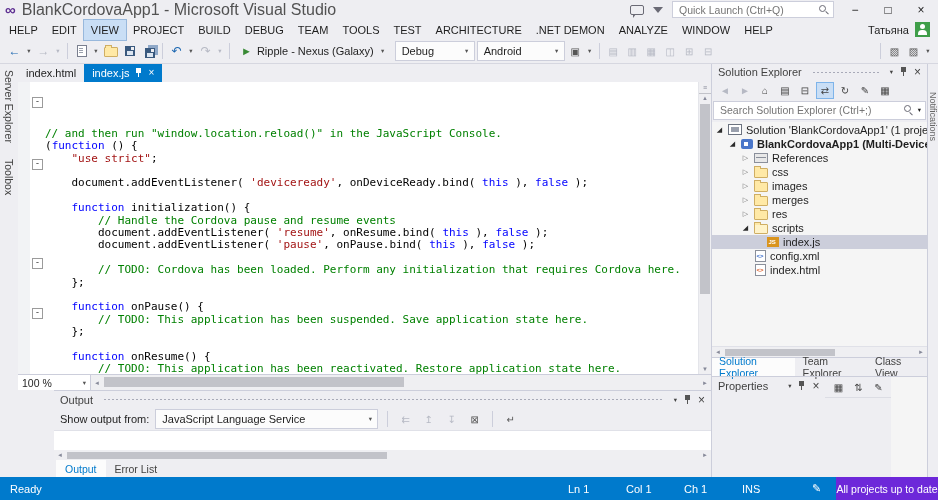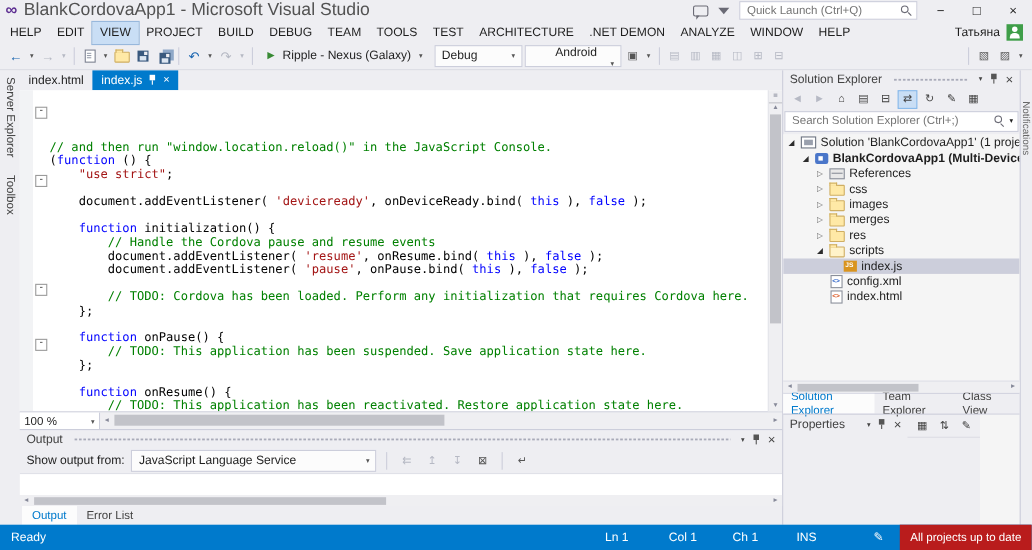--- a/index.html
+++ b/index.html
@@ -45,21 +45,21 @@
   .ofolder{width:12px;height:8px;background:#ffe9a6;border:1px solid #cfae63;border-radius:1px;position:relative;margin-top:2px;}
   .ofolder::before{content:'';position:absolute;left:0;top:-3px;width:5px;height:2px;background:#ffe9a6;border:1px solid #cfae63;border-bottom:none;}
   .floppy{width:10px;height:10px;background:#39597e;position:relative;}
   .floppy::before{content:'';position:absolute;top:1px;right:1px;width:3px;height:3px;background:#eeeef2;}
   .floppy::after{content:'';position:absolute;bottom:1px;left:2px;width:6px;height:4px;background:#dce6f2;}
   .floppy.all{box-shadow:3px -3px 0 0 #8fa8c8;margin-left:3px;margin-top:3px;}
   .runbtn{display:flex;align-items:center;gap:5px;padding:0 6px;height:20px;}
   .runbtn .rlbl{font-size:11px;white-space:nowrap;}
   .combo{height:18px;background:#fcfcfc;border:1px solid #cccedb;display:flex;align-items:center;padding-left:6px;font-size:11px;white-space:nowrap;}
   .combo .cbx{width:14px;height:100%;display:flex;align-items:center;justify-content:center;font-size:6.5px;color:#555;}
-  .w-debug{width:72px;} .w-android{width:80px;flex-direction:column;} .w-source{width:215px;}
+  .w-debug{width:72px;} .w-android{width:80px;} .w-source{width:215px;}
 
   
   .content{height:414px;display:flex;}
   .side-strip{width:18px;background:#eeeef2;display:flex;flex-direction:column;gap:16px;padding-top:6px;align-items:center;}
   .vtab{writing-mode:vertical-rl;font-size:10.5px;color:#424242;white-space:nowrap;}
 
   .center{flex:1;display:flex;flex-direction:column;min-width:0;background:#eeeef2;}
   .tabrow{height:18px;display:flex;align-items:stretch;}
   .tab{display:flex;align-items:center;padding:0 8px;font-size:11px;gap:6px;}
   .tab.active{background:#007acc;color:#fff;}
@@ -83,21 +83,21 @@
   .split-box{position:absolute;top:0;left:0;width:12px;height:11px;border-bottom:1px solid #c2c3c9;font-size:7px;color:#868999;display:flex;align-items:center;justify-content:center;}
 
   .zoomrow{height:15px;display:flex;background:#eeeef2;border-top:1px solid #cccedb;}
   .zoom-combo{width:64px;display:flex;align-items:center;background:#fff;border-right:1px solid #cccedb;font-size:10.5px;padding:0 4px;gap:4px;}
   .zoom-combo .cbx{margin-left:auto;font-size:6.5px;color:#555;}
   .hscroll{flex:1;position:relative;background:#efeff2;}
   .harr{position:absolute;top:0;height:100%;width:12px;font-size:6px;color:#868999;display:flex;align-items:center;justify-content:center;}
   .hthumb{position:absolute;top:2px;height:10px;background:#c2c3c9;}
 
   
-  .output{height:86px;display:flex;flex-direction:column;background:#eeeef2;border-top:1px solid #cccedb;}
+  .output{height:86px;display:flex;flex-direction:column;background:#eeeef2;border-top:1px solid #cccedb;margin-left:36px;}
   .pane-title{height:17px;display:flex;align-items:center;padding:0 6px;gap:7px;color:#424242;}
   .grip{flex:1;height:5px;margin:0 3px;background-image:radial-gradient(circle,#a8aab8 0.9px,transparent 1px);background-size:4px 5px;}
   .pane-icons{display:flex;align-items:center;gap:7px;color:#444;}
   .pi-caret{font-size:6.5px;}
   .pi-close{font-size:12px;}
   .out-toolbar{height:22px;display:flex;align-items:center;padding:0 6px;gap:6px;}
   .out-body{flex:1;background:#fff;border-top:1px solid #e0e1e8;}
   .out-hscroll{height:10px;background:#efeff2;position:relative;}
   .out-tabs{height:17px;display:flex;align-items:stretch;padding-left:2px;}
   .otab{padding:0 9px;display:flex;align-items:center;font-size:10.5px;color:#424242;}
@@ -145,21 +145,21 @@
   .notify-strip{width:10px;flex:none;background:#eeeef2;border-left:1px solid #cccedb;display:flex;flex-direction:column;align-items:center;padding-top:28px;}
   .notify-strip .vtab{font-size:9px;color:#666;}
 
   
   .statusbar{height:23px;background:#007acc;color:#fff;display:flex;align-items:center;font-size:11px;}
   .sb-ready{padding:0 10px;}
   .sb-spacer{flex:1;}
   .sb-pos{width:58px;}
   .sb-ins{width:70px;}
   .sb-pencil{width:24px;font-size:11px;}
-  .sb-green{width:120px;height:100%;background:#b91c1c;display:flex;align-items:center;justify-content:center;font-size:10.5px;white-space:nowrap;}
+  .sb-green{width:102px;height:100%;background:#6d28d9;display:flex;align-items:center;justify-content:center;font-size:10.5px;white-space:nowrap;}
 </style>
 </head>
 <body>
 
 <div class="vs-root">
 
   <div class="titlebar">
     <span class="vs-logo">∞</span>
     <span class="title-text">BlankCordovaApp1 - Microsoft Visual Studio</span>
     <div class="title-right">

